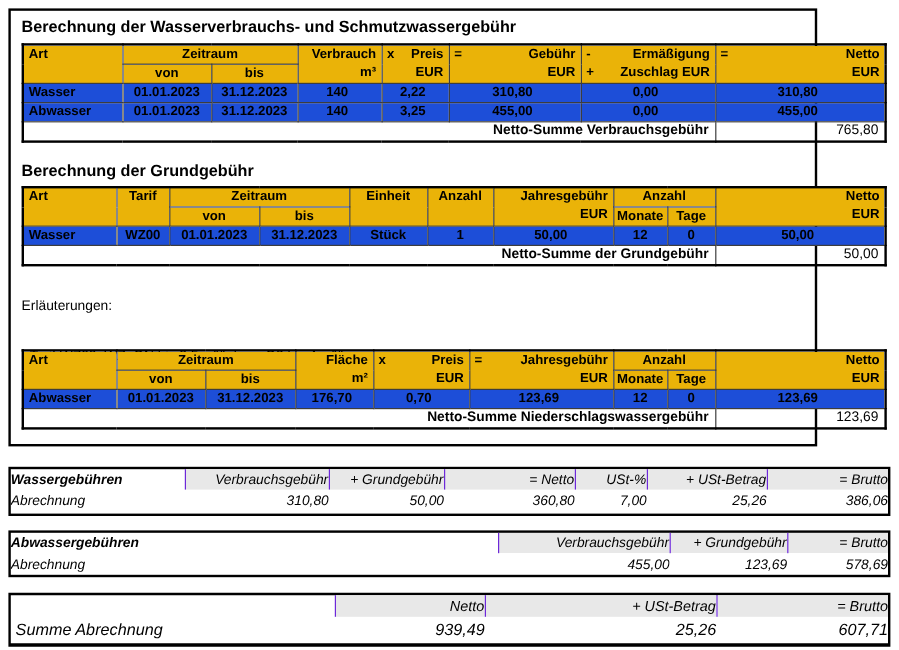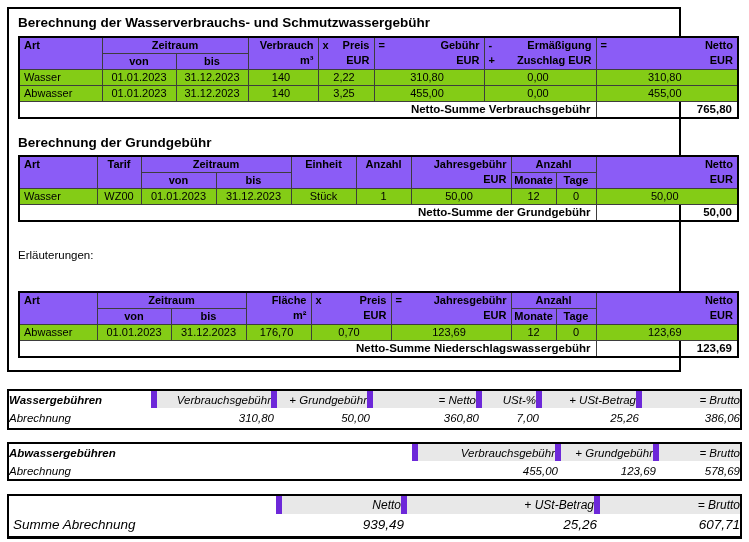--- a/index.html
+++ b/index.html
@@ -5,36 +5,36 @@
   html,body{margin:0;padding:0;background:#fff;}
   .page{position:relative;width:749px;height:542px;background:#ffffff;color:#000;
         font-family:"Liberation Sans", sans-serif;overflow:hidden;}
   .docbox{position:absolute;left:7px;top:7px;width:674px;height:365px;
           border:2px solid #000;box-sizing:border-box;background:#fff;}
   .sec-title{position:absolute;left:9px;font-size:13.5px;font-weight:bold;white-space:nowrap;}
   .calc{position:absolute;left:9px;border-collapse:collapse;table-layout:fixed;
         font-size:11px;border:2px solid #000;}
   .calc td{border:1px solid #3d3d3d;padding:0;height:15px;line-height:15px;
            overflow:hidden;white-space:nowrap;vertical-align:top;box-sizing:border-box;}
-  .calc .hd{background:#8b5cf6;font-weight:bold;}
+  .calc .hd{background:#eab308;font-weight:bold;}
   .calc .ln{display:flex;justify-content:space-between;height:15px;line-height:15px;padding:0 4px;}
   .calc .c{text-align:center;}
   .calc .l{text-align:left;padding-left:4px;}
   .calc .r{text-align:center;padding-right:4px;}
-  .calc .data td{background:#84cc16;font-weight:normal;vertical-align:middle;}
+  .calc .data td{background:#1d4ed8;font-weight:bold;vertical-align:middle;}
   .calc .sumlab{font-weight:bold;text-align:right;padding-right:5px;font-size:11.5px;vertical-align:middle;}
-  .calc .sumval{font-weight:bold;text-align:right;padding-right:5px;font-size:11.5px;vertical-align:middle;}
+  .calc .sumval{font-weight:normal;text-align:right;padding-right:5px;font-size:11.5px;vertical-align:middle;}
   .notes{position:absolute;left:9px;font-size:11.5px;line-height:14px;white-space:pre;}
   .sbox{position:absolute;left:7px;width:735px;border:2px solid #000;
         box-sizing:border-box;background:#fff;}
   .sbox table{width:731px;border-collapse:collapse;table-layout:fixed;}
   .sbox td{padding:0;white-space:nowrap;overflow:hidden;vertical-align:middle;box-sizing:border-box;font-style:italic;}
   .shd td{height:17px;font-size:11.5px;}
   .sdata td{height:19px;font-size:11.5px;}
-  .g{background:#e8e8e8;border-left:6px solid #6d28d9;text-align:right;padding-right:6px;}
+  .g{background:#e8e8e8;border-left:1px solid #6d28d9;text-align:right;padding-right:6px;}
   .stitle{font-weight:bold;font-size:12.5px;padding-left:4px;}
   .slab{padding-left:17px;}
   .vr{text-align:right;padding-right:6px;}
   .totbox .shd td{height:18px;font-size:12px;}
   .totbox .sdata td{height:21px;font-size:13.5px;}
   .totbox .sbig{padding-left:4px;font-size:13.5px;}
   .totbox{border-bottom-width:3px;}
 </style>
 </head>
 <body>

